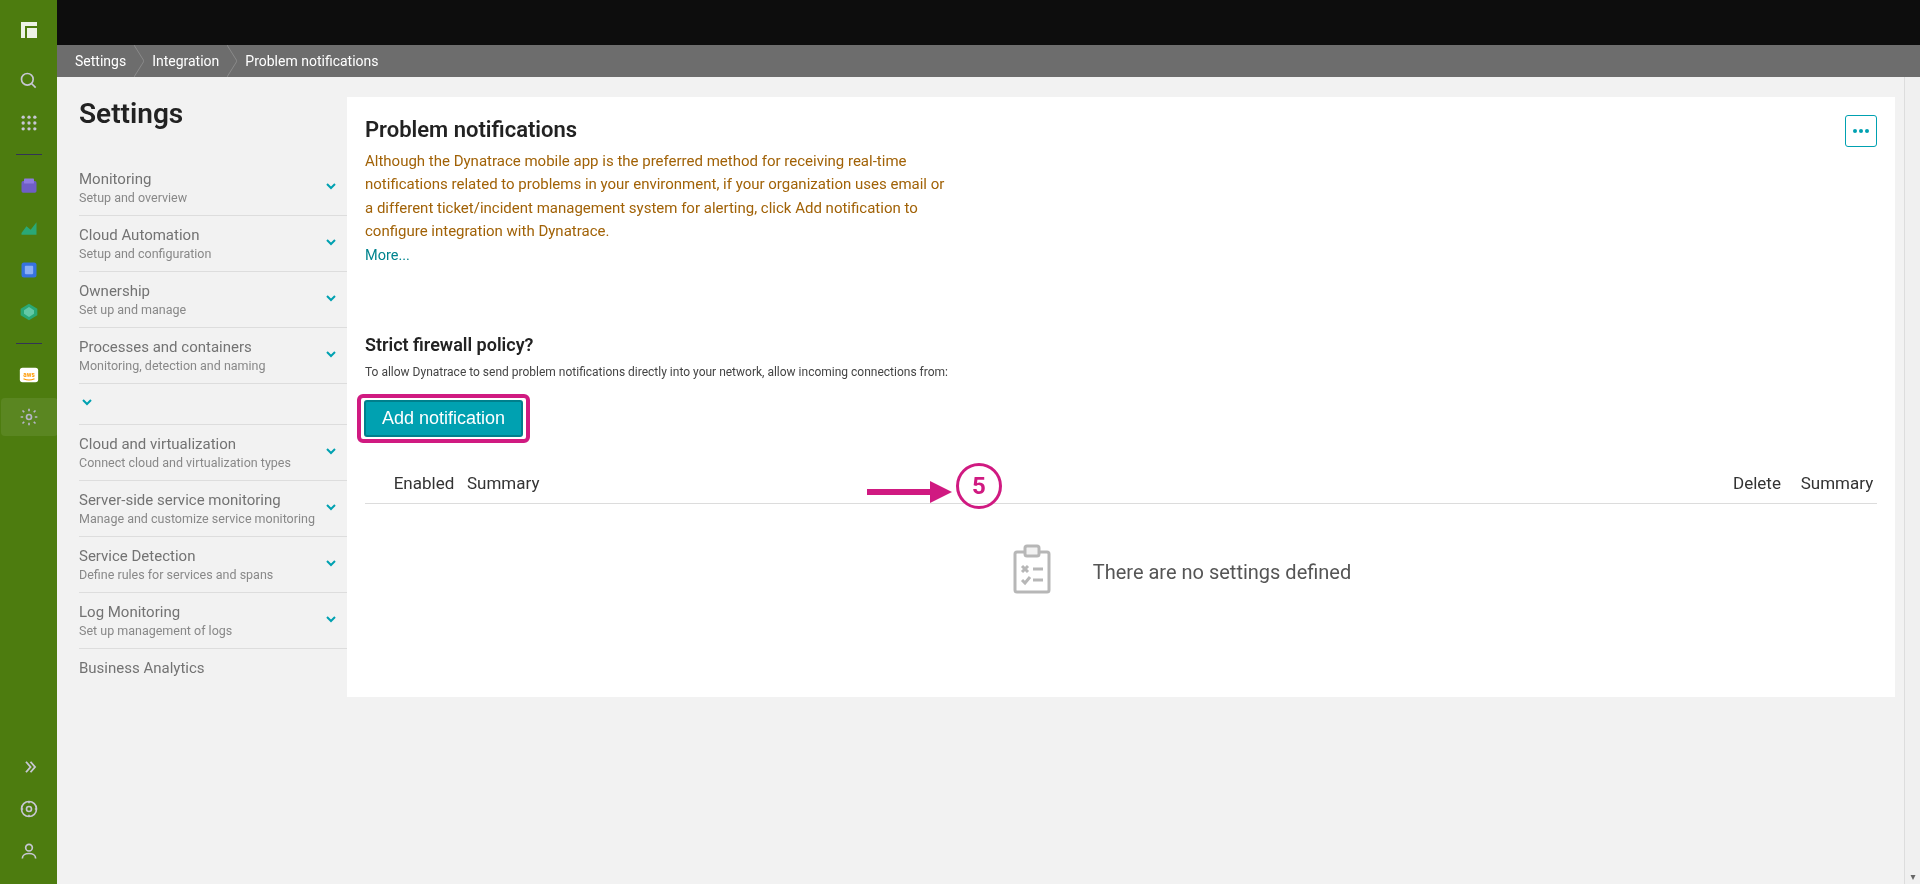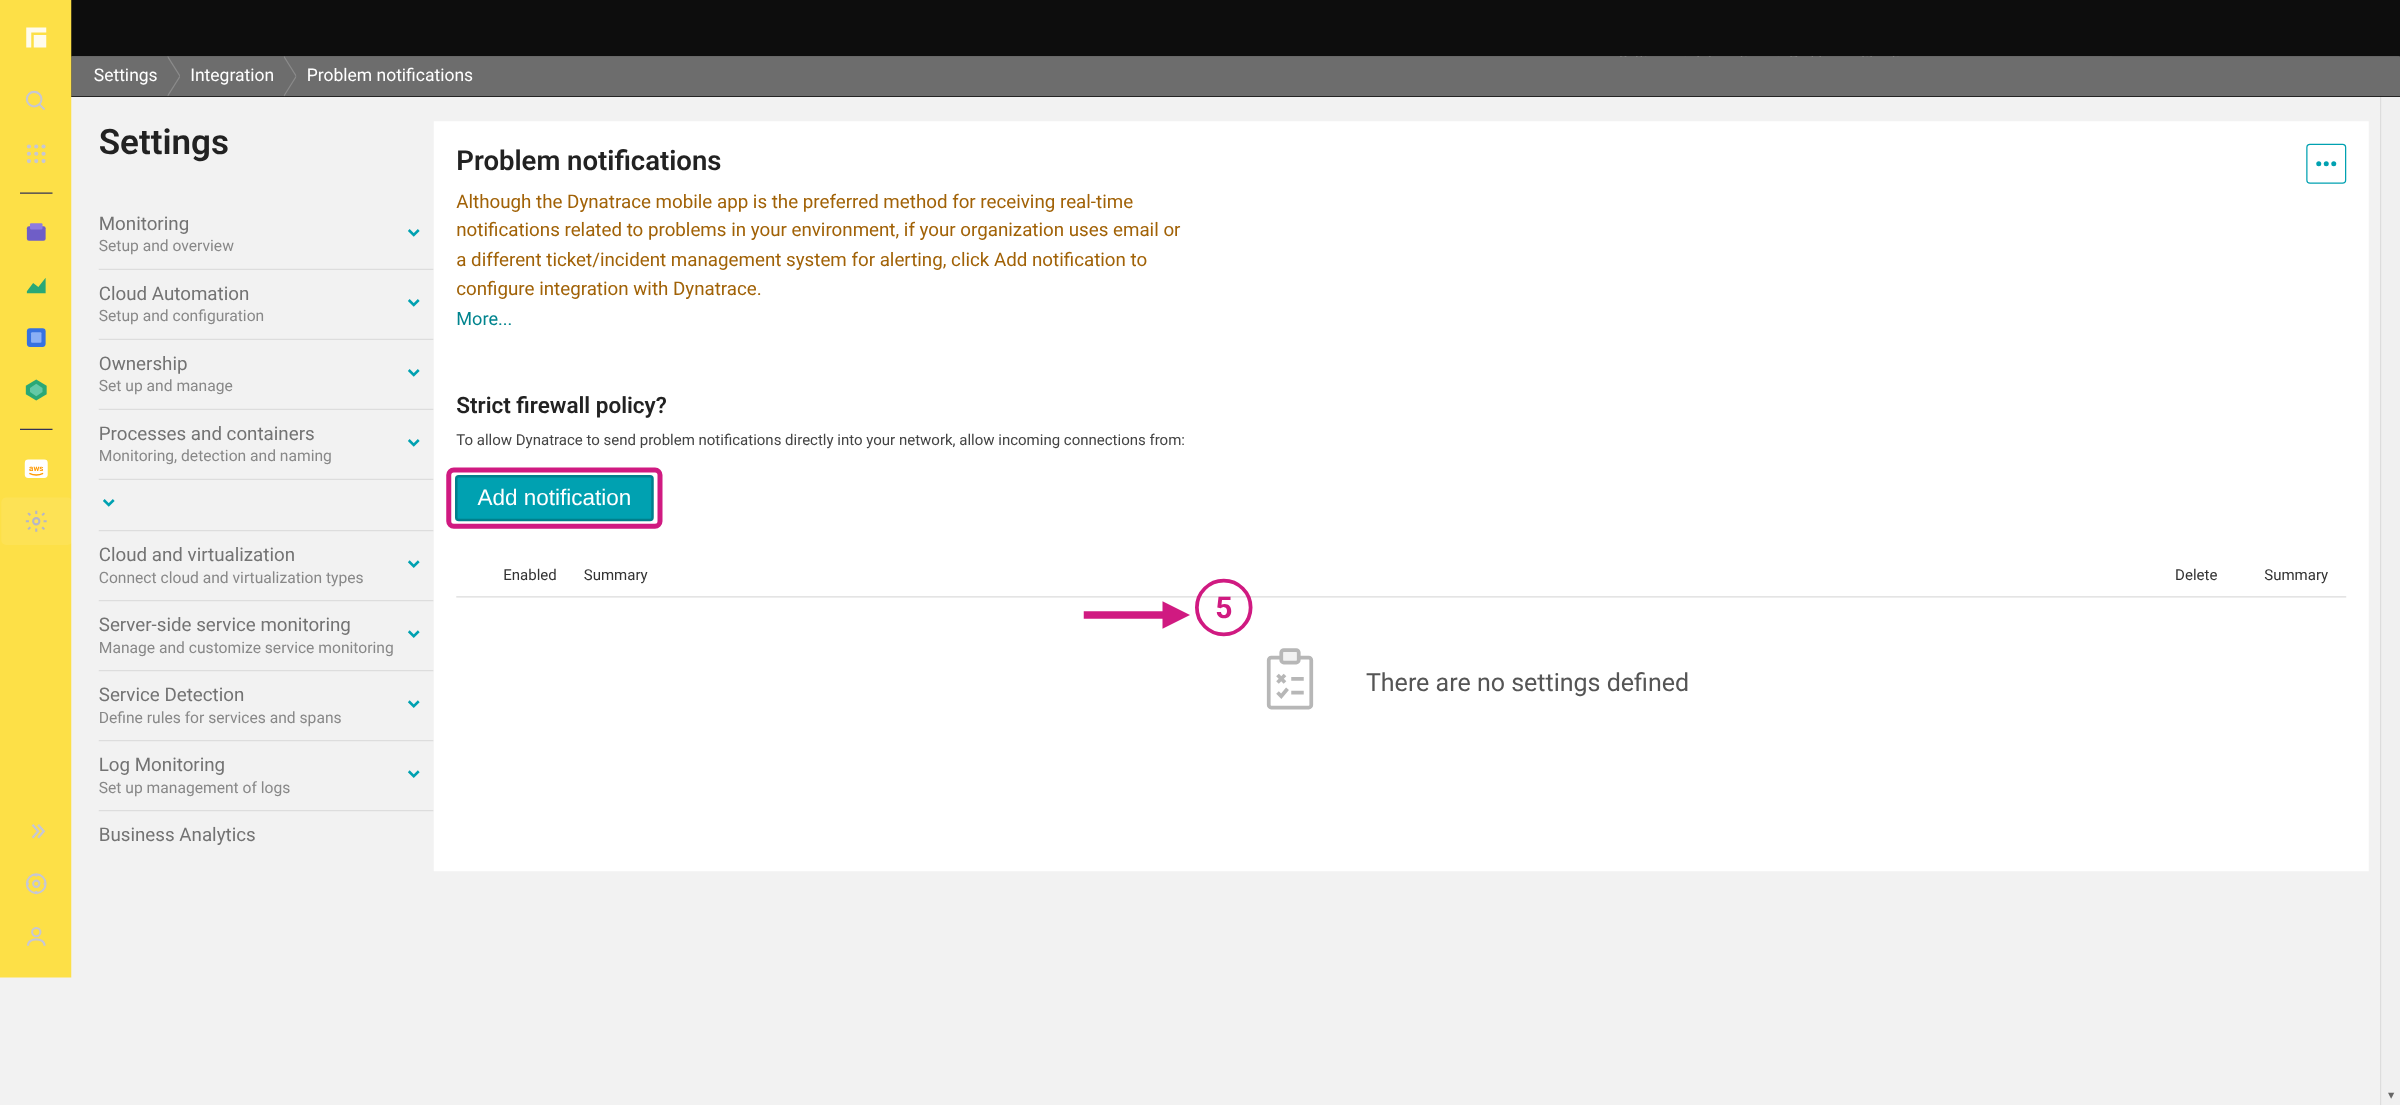--- a/index.html
+++ b/index.html
@@ -1,18 +1,18 @@
 <!DOCTYPE html>
 <html><head>
 <meta charset="utf-8">
 <style>
   * { box-sizing: border-box; margin: 0; padding: 0; }
   body { font-family: -apple-system, BlinkMacSystemFont, "Segoe UI", Roboto, sans-serif; background: #f2f2f2; width: 1920px; height: 884px; overflow: hidden; position: relative; }
   
-  .left-rail { position: fixed; left: 0; top: 0; width: 57px; height: 782px; background: #fde047; display: flex; flex-direction: column; align-items: center; z-index: 100; }
+  .left-rail { position: fixed; left: 0; top: 0; width: 57px; height: 884px; background: #4d7c0f; display: flex; flex-direction: column; align-items: center; z-index: 100; }
   .rail-logo { width: 24px; height: 24px; margin-top: 18px; margin-bottom: 18px; }
   .rail-icon { width: 22px; height: 22px; margin: 10px 0; display: flex; align-items: center; justify-content: center; position: relative; }
   .rail-divider { width: 26px; height: 1px; background: #333355; margin: 10px 0; }
   .rail-spacer { flex: 1; }
   .rail-bottom { display: flex; flex-direction: column; align-items: center; padding-bottom: 12px; }
   .rail-icon.active::before { content:''; position:absolute; left:-17px; top:-8px; width:57px; height:38px; background: rgba(255,255,255,0.08); border-radius:4px; }
   
   .top-bar { position: fixed; left: 57px; top: 0; right: 0; height: 45px; background: #0d0d0d; z-index: 50; }
   
   .breadcrumb-bar { position: fixed; left: 57px; top: 45px; right: 0; height: 32px; background: #6d6d6d; display: flex; align-items: center; padding-left: 10px; z-index: 50; }
@@ -28,32 +28,32 @@
   .setting-group-text { flex:1; }
   .setting-group-title { font-size: 15px; color: #737373; margin-bottom: 2px; }
   .setting-group-sub { font-size: 12.5px; color: #888; }
   .chevron-down { color: #00a1b1; }
   
   .main-panel { flex: 1; background: #f2f2f2; padding: 20px 25px 0 0; }
   .card { background: #fff; width: 100%; min-height: 600px; padding: 20px 18px 40px 18px; position: relative; }
   .page-title { font-size: 22px; font-weight: 600; color: #222; margin-bottom: 8px; }
   .page-desc { font-size: 15px; color: #a16207; line-height: 1.55; max-width: 580px; margin-bottom: 2px; }
   .more-link { color: #00848e; font-size: 14.5px; cursor: pointer; margin-bottom: 30px; display: inline-block; }
-  .section-title { font-size: 18px; font-weight: 600; color: #222; margin-top: 20px; margin-bottom: 8px; }
+  .section-title { font-size: 18px; font-weight: 600; color: #222; margin-top: 40px; margin-bottom: 8px; }
   .section-desc { font-size: 12px; color: #444; line-height: 1.55; max-width: 600px; margin-bottom: 12px; }
   .ip-list { margin-left: 28px; margin-bottom: 24px; }
   .ip-list li { font-size: 14.5px; color: #333; line-height: 1.6; }
   
   .add-btn-wrap { display: inline-block; border: 4px solid #d01a81; border-radius: 6px; padding: 2px 3px; margin-left: -8px; margin-bottom: 10px; }
   .add-btn { background: #00a1b1; color: #fff; border: 2px solid #007f8c; border-radius: 3px; padding: 6px 16px; font-size: 18px; cursor: pointer; text-align: right; }
   
   .annotation-arrow { position: absolute; left: 515px; top: 380px; pointer-events: none; }
   .annotation-circle { position: absolute; left: 609px; top: 366px; width: 46px; height: 46px; border: 3px solid #d01a81; border-radius: 50%; display: flex; align-items: center; justify-content: center; font-size: 24px; font-weight: 700; color: #d01a81; pointer-events: none; }
   
-  .table-header { display: flex; align-items: center; border-bottom: 1px solid #dcdcdc; padding: 10px 0; margin-top: 10px; font-size: 12px; color: #333; }
+  .table-header { display: flex; align-items: center; border-bottom: 1px solid #dcdcdc; padding: 10px 0; margin-top: 10px; font-size: 17px; color: #333; }
   .th-enabled { width: 90px; text-align: center; padding-left: 28px;}
   .th-summary { flex: 1; padding-left: 12px;}
   .th-delete { width: 80px; text-align: center; }
   .th-details { width: 80px; text-align: center; }
   
   .empty-state { display: flex; align-items: center; justify-content: center; padding: 40px 0; gap: 40px; color: #666; position: relative; left: 60px; }
   .empty-text { font-size: 20px; color: #555; }
   .clipboard-icon { color: #b7b7b7; }
   
   .more-menu { position: absolute; top: 18px; right: 18px; width: 32px; height: 32px; border: 1px solid #00a1b1; border-radius: 3px; display: flex; align-items: center; justify-content: center; cursor: pointer; color: #00a1b1; font-size: 18px; }

